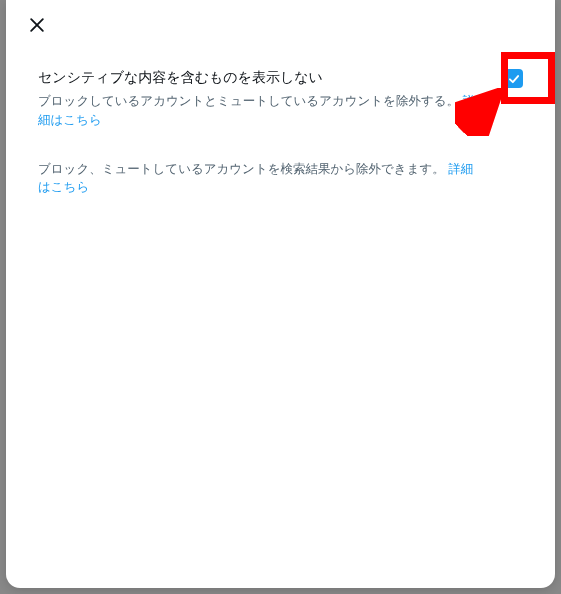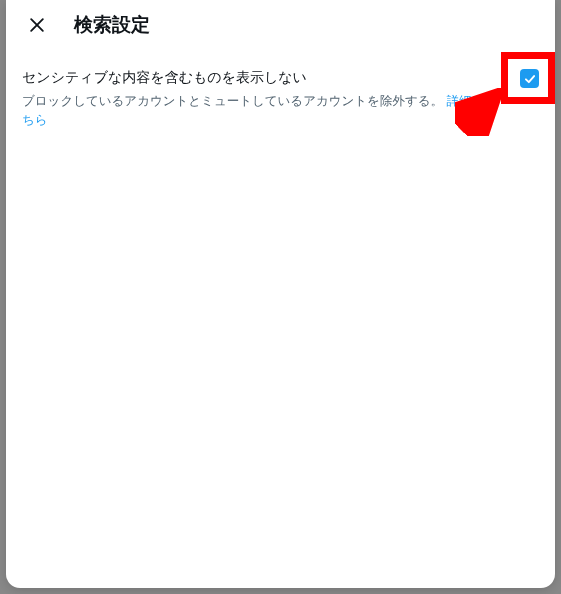--- a/index.html
+++ b/index.html
@@ -37,21 +37,21 @@
       border-radius: 50%;
       margin-right: 20px;
     }
     .close-btn svg { width: 20px; height: 20px; }
     .title {
       font-size: 19px;
       font-weight: 700;
       color: #0f1419;
     }
     .content {
-      padding: 6px 0;
+      padding: 6px 16px;
     }
     .setting-row {
       padding: 12px 16px 14px 16px;
       position: relative;
     }
     .row-top {
       display: flex;
       align-items: flex-start;
       justify-content: space-between;
     }
@@ -113,41 +113,44 @@
 <body>
 
 <div class="modal">
   <div class="header">
     <div class="close-btn">
       <svg viewBox="0 0 24 24" fill="none" stroke="#0f1419" stroke-width="2.2" stroke-linecap="round">
         <line x1="5" y1="5" x2="19" y2="19"></line>
         <line x1="19" y1="5" x2="5" y2="19"></line>
       </svg>
     </div>
-    <div class="title">検索設定</div>
   </div>
 
   <div class="content">
 
     <div class="setting-row">
       <div class="row-top">
         <div class="row-label">センシティブな内容を含むものを表示しない</div>
         <div class="checkbox checked">
           <svg viewBox="0 0 24 24" fill="none" stroke="#fff" stroke-width="3.2" stroke-linecap="round" stroke-linejoin="round">
             <polyline points="5 12.5 10 17.5 19 7"></polyline>
           </svg>
         </div>
       </div>
       <div class="row-desc">
         <span>ブロックしているアカウントとミュートしているアカウントを除外する。</span>
         <a class="learn-link">詳細はこちら</a>
       </div>
     </div>
 
     <div class="setting-row">
+      <div class="row-desc">
+        <span>ブロック、ミュートしているアカウントを検索結果から除外できます。</span>
+        <a class="learn-link">詳細はこちら</a>
+      </div>
     </div>
 
   </div>
 </div>
 
 <div class="highlight-box"></div>
 <svg class="annotation-arrow" width="50" height="48" viewBox="0 0 50 48">
   <defs>
     <marker id="ah" markerWidth="7" markerHeight="7" refX="5" refY="3.5" orient="auto">
       <polygon points="0 0, 7 3.5, 0 7" fill="#f00"></polygon>

